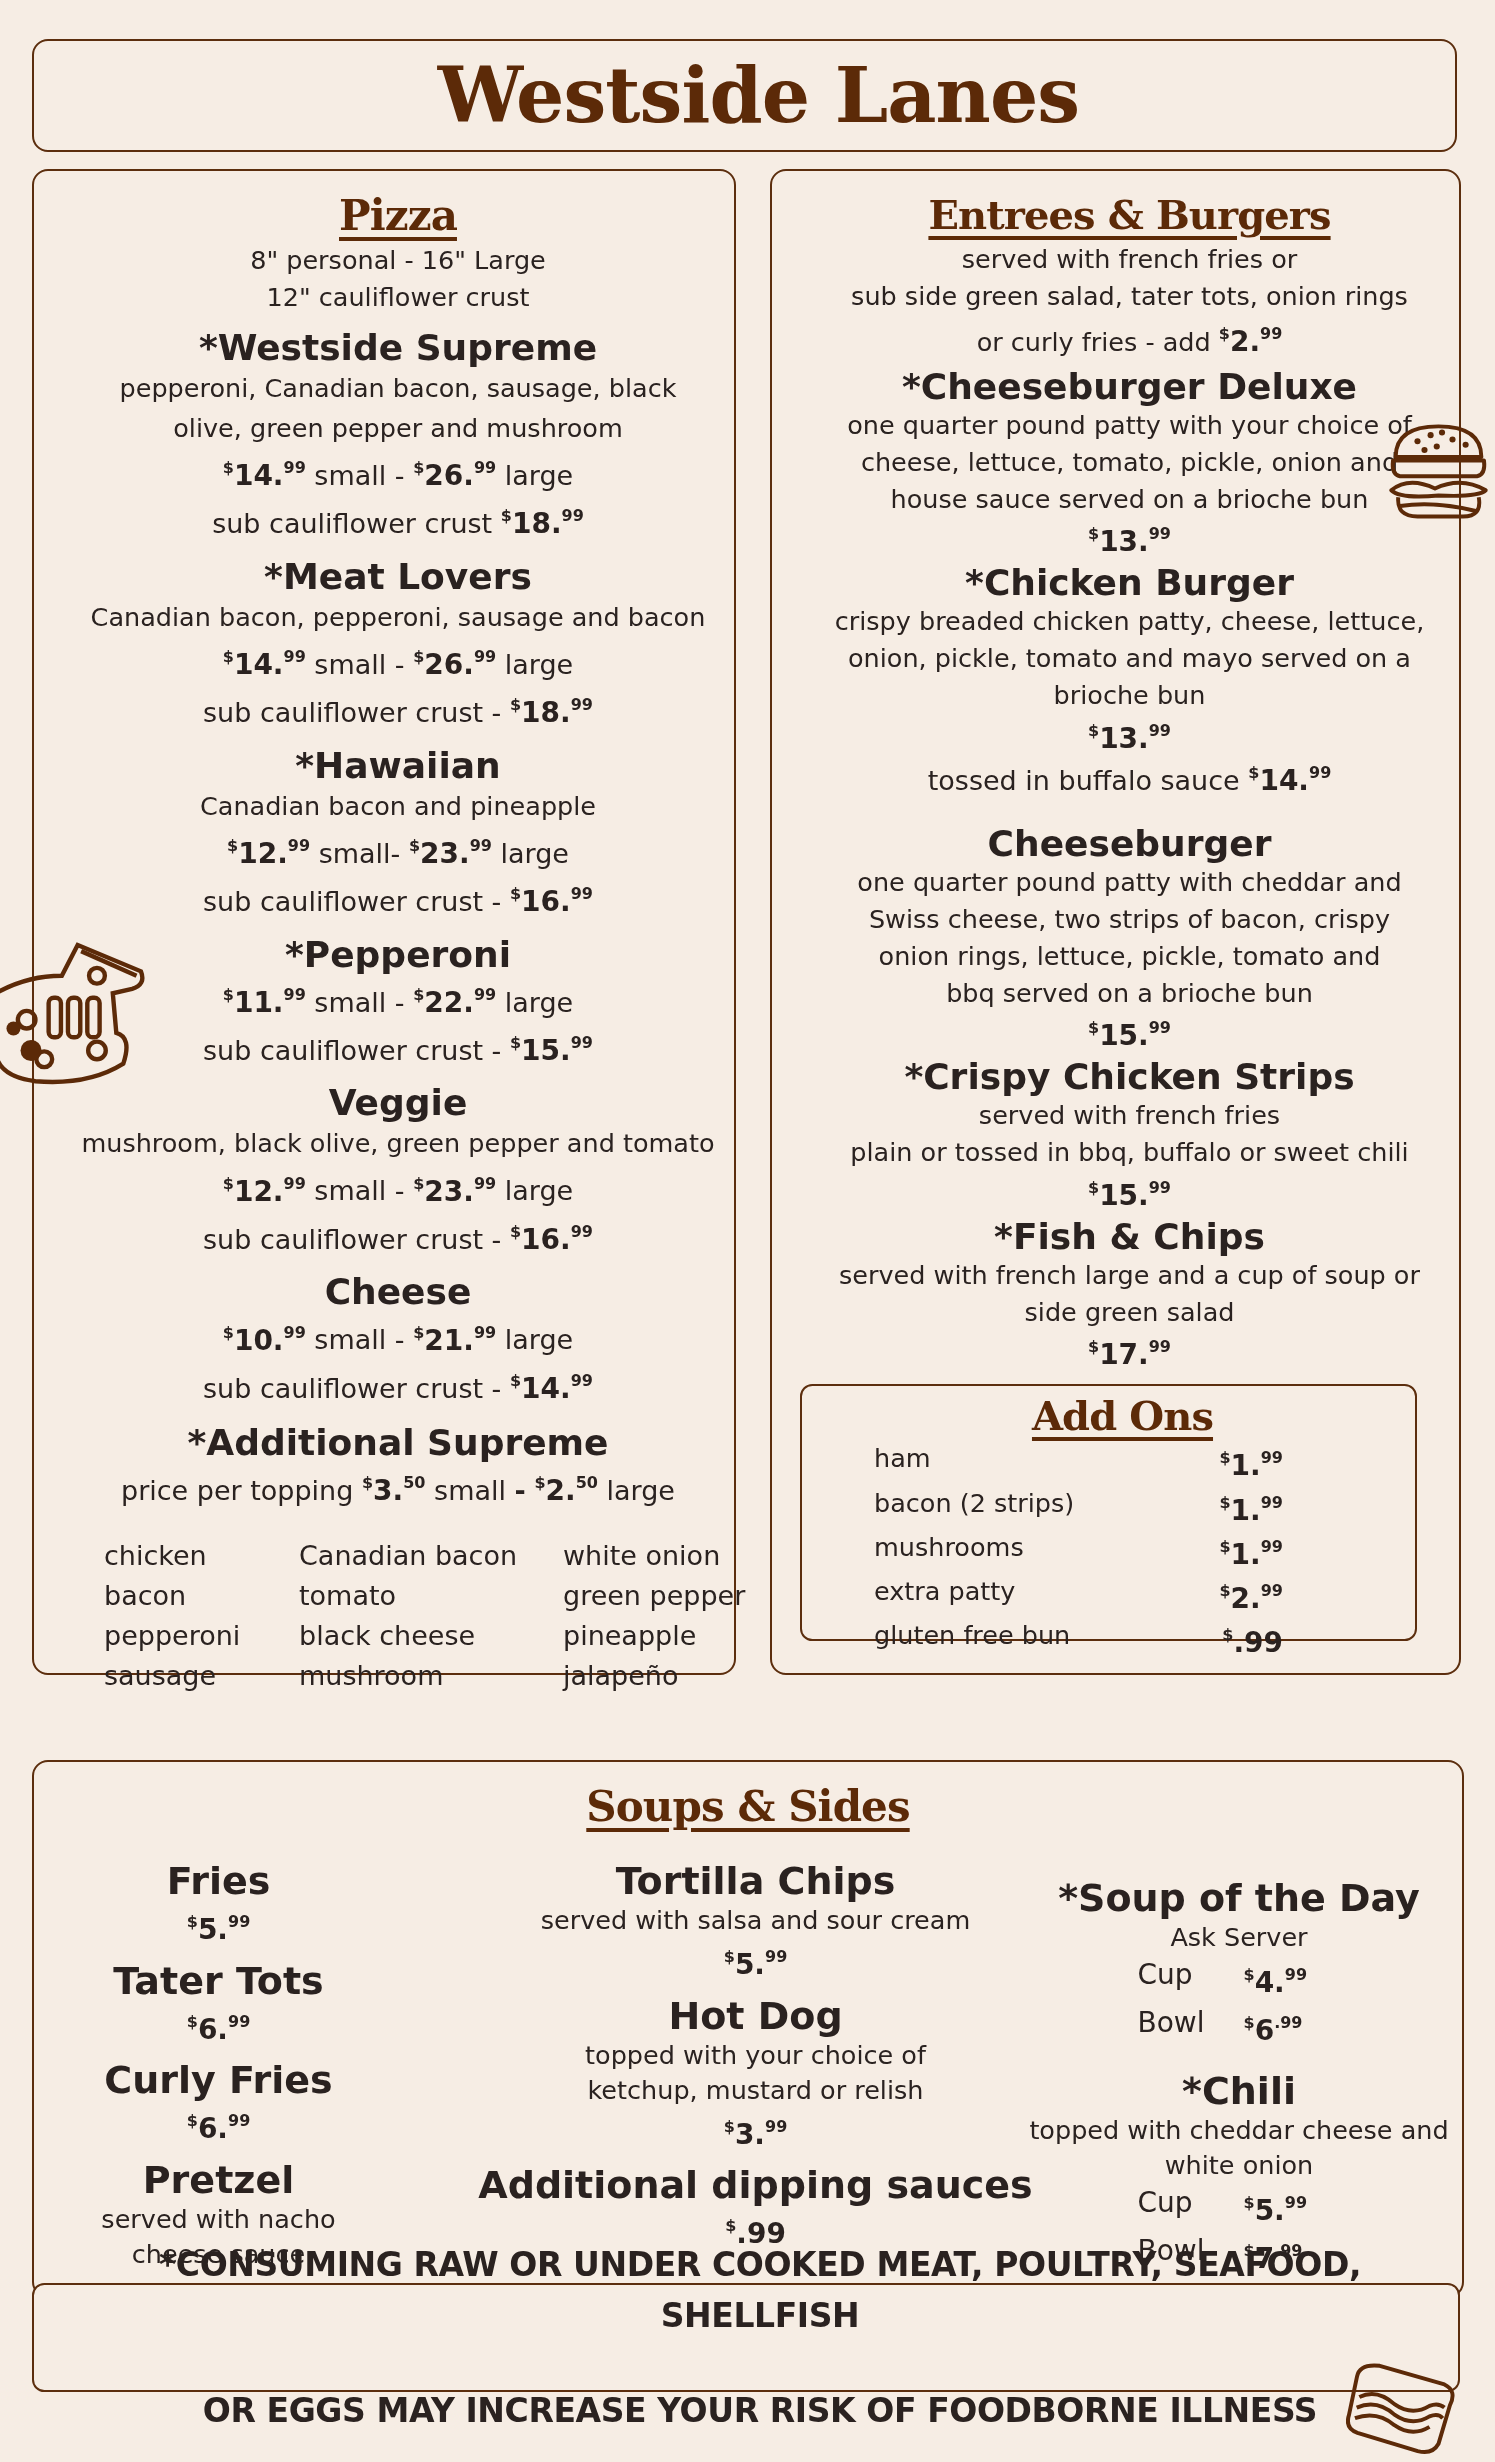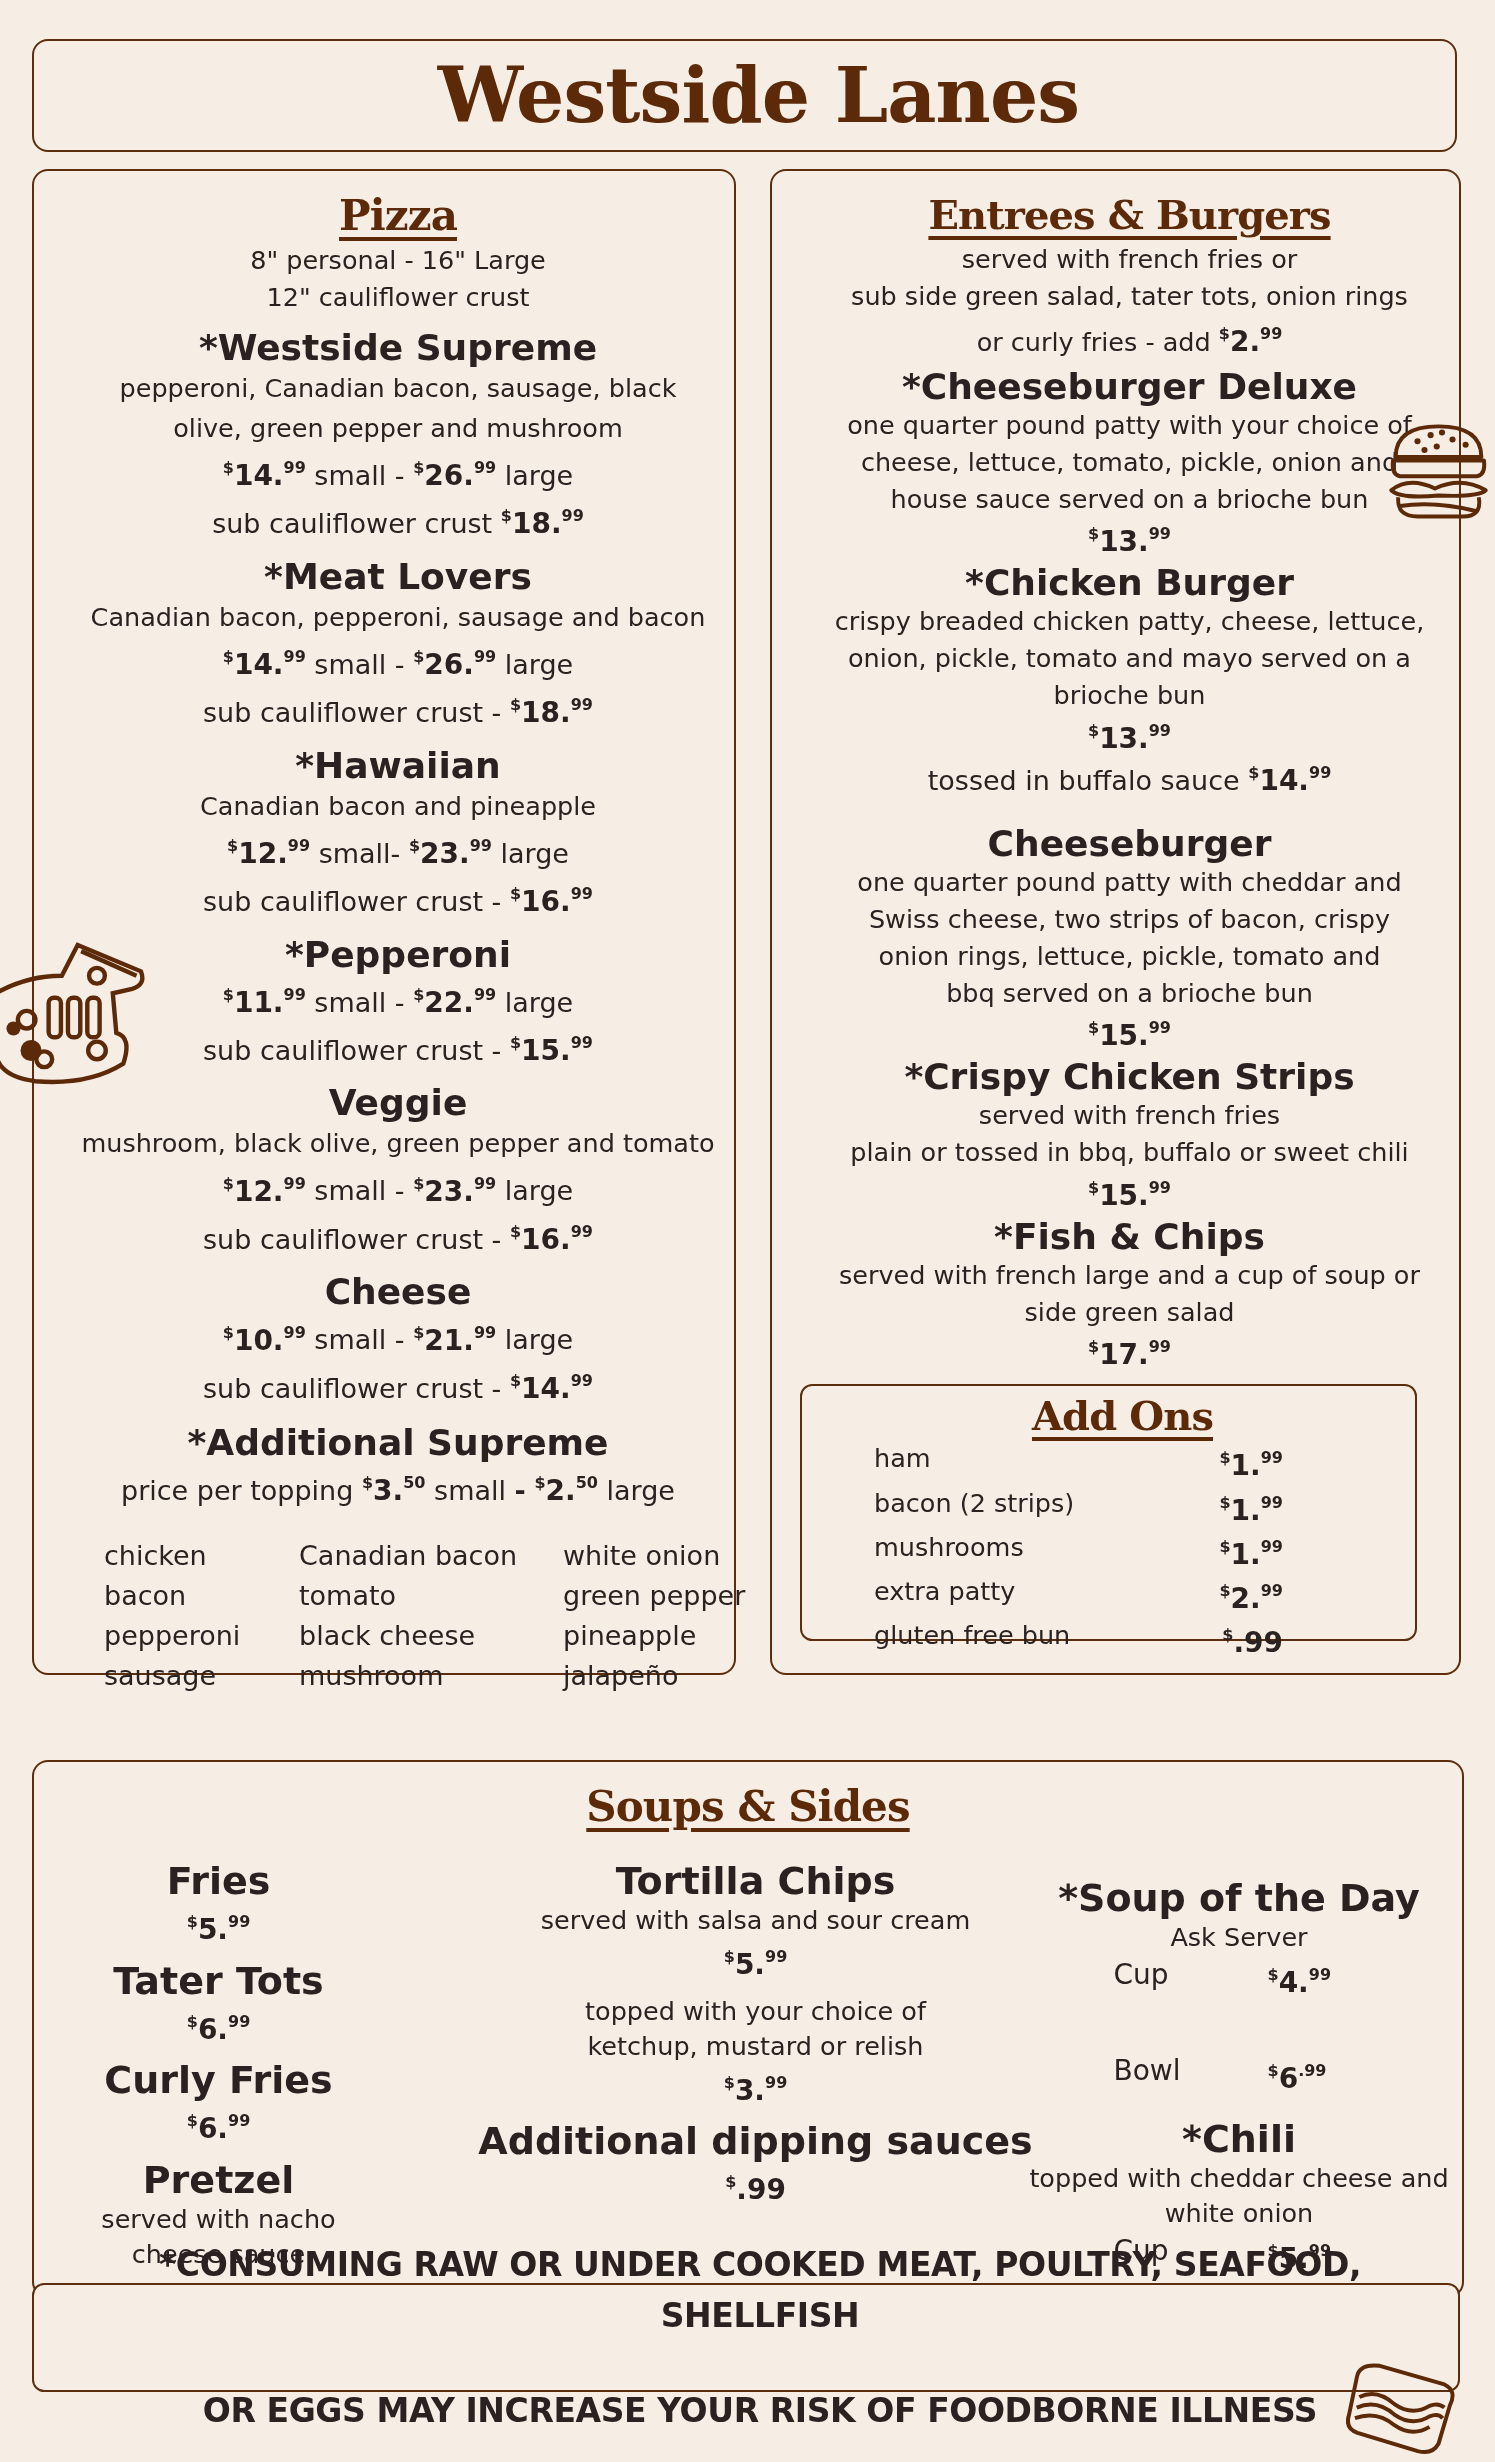--- a/index.html
+++ b/index.html
@@ -40,21 +40,21 @@
   #addon-box .sec-title { font-size: 40px; line-height: 49px; margin-top: 5.3px; }
   .addon-row { display: flex; justify-content: space-between; padding-left: 44px; padding-right: 132px; font-size: 25.5px; line-height: 36px; }
 
   
   #soups-box { left: 32px; top: 1760px; width: 1432px; height: 538px; }
   #soups-box .sec-title { position: absolute; left: 0; right: 0; top: 17.6px; font-size: 42px; line-height: 53px; }
   .col { position: absolute; text-align: center; }
   .side-name { font-weight: bold; font-size: 38px; line-height: 44px; }
   .side-desc { font-size: 25.5px; line-height: 35px; }
   .side-price .p { font-size: 28px; }
-  .cupbowl { display: grid; grid-template-columns: 106px 97px; justify-content: center; text-align: left; font-size: 28px; line-height: 40px; gap: 48px; }
+  .cupbowl { display: grid; grid-template-columns: 106px 97px; justify-content: center; text-align: left; font-size: 28px; line-height: 40px; }
 
   
   #footer-box { left: 32px; top: 2283px; width: 1428px; height: 109px; border-radius: 12.3px; display: flex; flex-direction: column; justify-content: center; gap: 44px; }
   #footer-box div { font-weight: bold; font-size: 33px; line-height: 51px; text-align: center; letter-spacing: -0.4px; }
 
   .deco { position: absolute; }
 </style>
 </head>
 <body>
 
@@ -227,20 +227,21 @@
         <div class="side-price" style="line-height:37px;"><span class="p"><sup>$</sup>5.<sup>50</sup></span></div>
       </div>
     </div>
   <div class="col" id="soups-middle" style="left:440px; width:563px; top:97px;">
       <div style="margin-top: 0px;">
         <div class="side-name">Tortilla Chips</div>
         <div class="side-desc">served with salsa and sour cream</div>
         <div class="side-price" style="line-height:37px;"><span class="p"><sup>$</sup>5.<sup>99</sup></span></div>
       </div>
       <div style="margin-top: 5.3px;">
+        <div class="side-name">Hot Dog</div>
         <div class="side-desc">topped with your choice of</div>
         <div class="side-desc">ketchup, mustard or relish</div>
         <div class="side-price" style="line-height:37px;"><span class="p"><sup>$</sup>3.<sup>99</sup></span></div>
       </div>
       <div style="margin-top: 5.3px;">
         <div class="side-name">Additional dipping sauces</div>
         <div class="side-price" style="line-height:37px;"><span class="p"><sup>$</sup>.99</span></div>
       </div>
     </div>
   <div class="col" id="soups-right" style="left:994px; width:422px; top:114px;">

